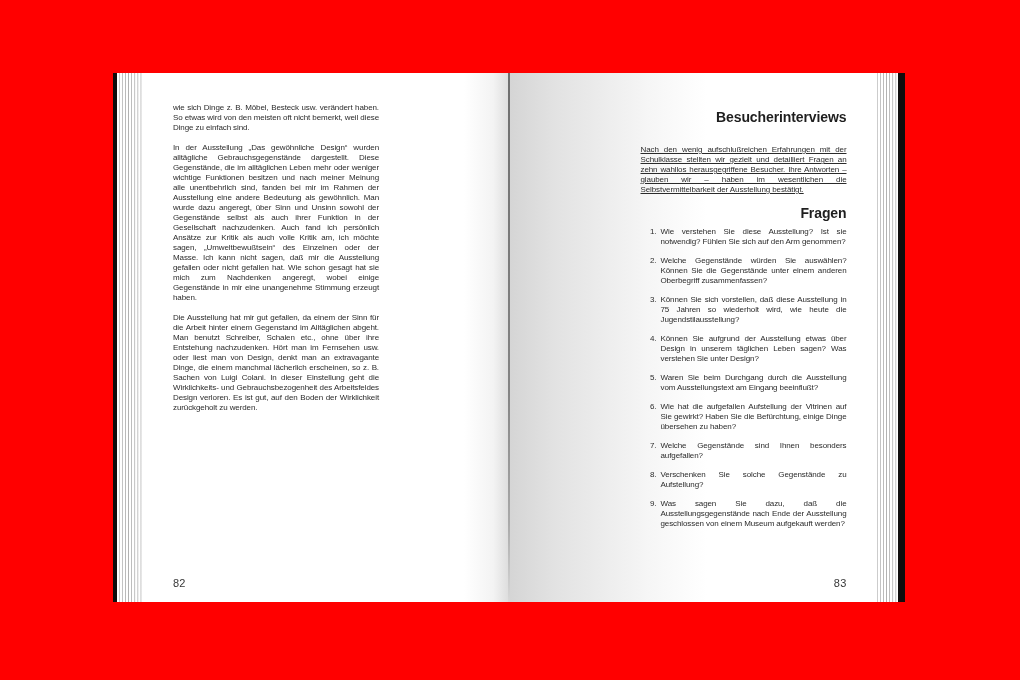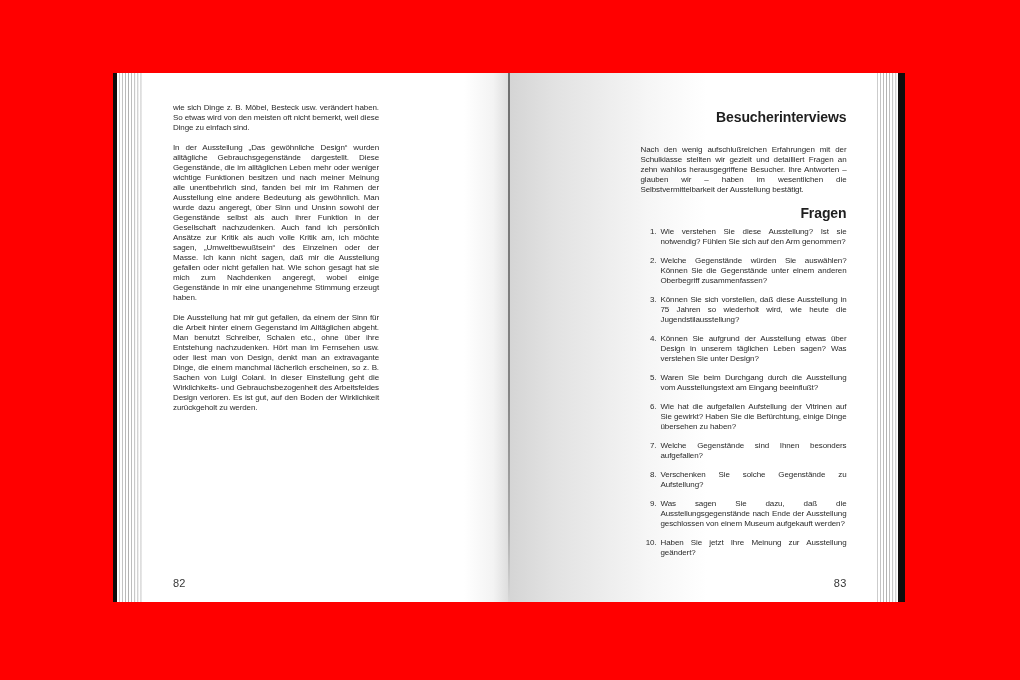--- a/index.html
+++ b/index.html
@@ -54,21 +54,21 @@
   .left-col  { left:31px;  top:30px; width:206px; }
   .right-col { left:131px; top:39px; width:206px; }
 
   .text-col p { margin:0 0 10px 0; text-align:justify; }
 
   .heading, .subheading {
     font-size:14px; line-height:10px; font-weight:bold;
     color:#1e1e1e; text-align:right;
   }
   .heading    { margin-bottom:23px; }
-  .intro      { margin-bottom:13px !important; }
+  .intro      { margin-bottom:13px !important;text-decoration:underline; }
   .subheading { margin-bottom:9px; }
 
   .question { display:flex; margin-bottom:9px; }
   .q-num  { flex:0 0 16px; margin-right:4px; text-align:right; white-space:nowrap; }
   .q-text { flex:1 1 auto; text-align:justify; }
 
   .page-num {
     position:absolute; top:505px; font-size:11px; line-height:10px;
     color:#373737; letter-spacing:0.2px;
   }
@@ -131,24 +131,20 @@
             <span class="q-text">Welche Gegenstände sind Ihnen besonders aufgefallen?</span>
           </div>
           <div class="question">
             <span class="q-num">8.</span>
             <span class="q-text">Verschenken Sie solche Gegenstände zu Aufstellung?</span>
           </div>
           <div class="question">
             <span class="q-num">9.</span>
             <span class="q-text">Was sagen Sie dazu, daß die Ausstellungsgegenstände nach Ende der Ausstellung geschlossen von einem Museum aufgekauft werden?</span>
           </div>
-          <div class="question">
-            <span class="q-num">10.</span>
-            <span class="q-text">Haben Sie jetzt Ihre Meinung zur Ausstellung geändert?</span>
-          </div>
         </div>
       </div>
       <div class="page-num right-num">83</div>
     </div>
 
     <div class="page-edges right"></div>
     <div class="cover-edge right"></div>
 
   </div>
 </div>

